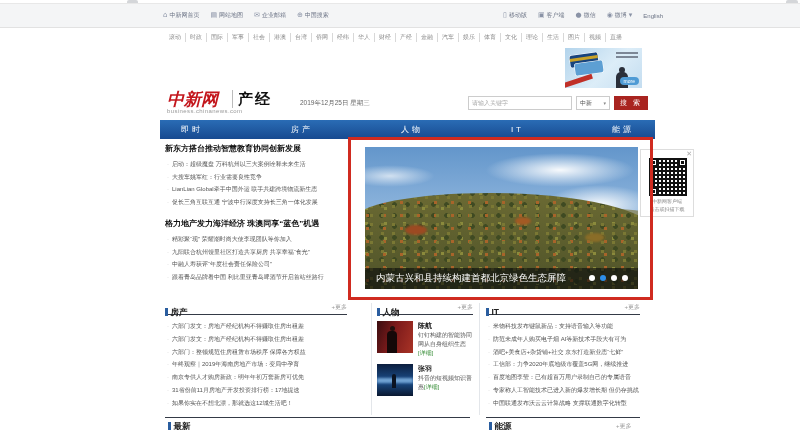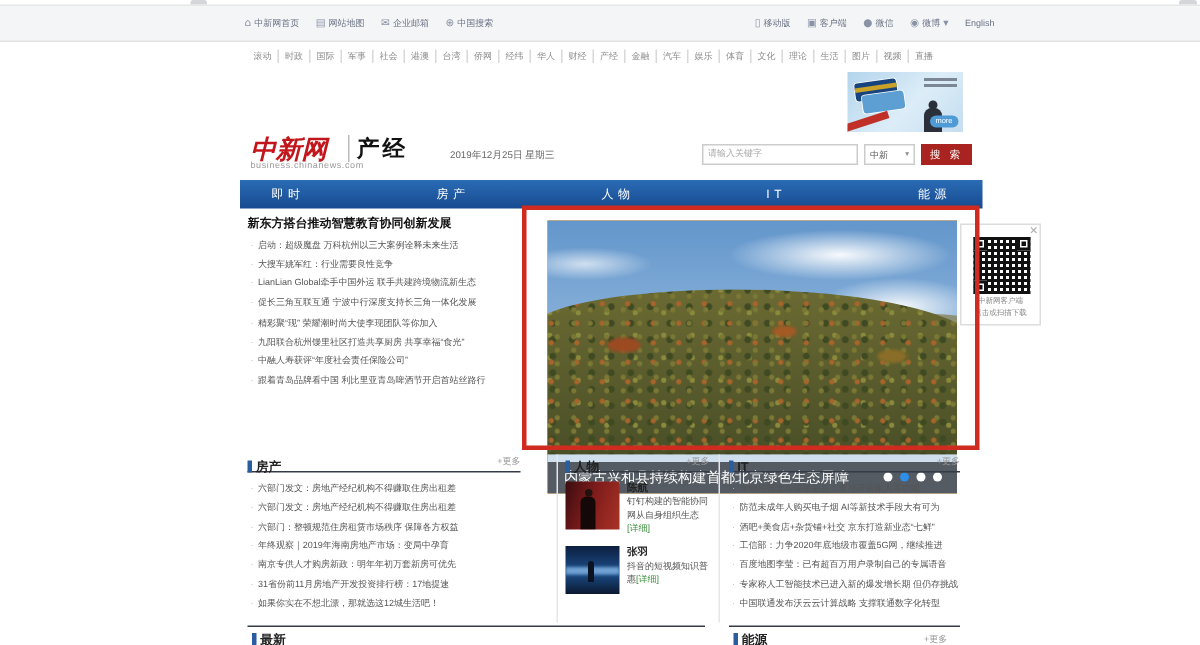--- a/index.html
+++ b/index.html
@@ -72,21 +72,21 @@
   .mn-item{color:#fff;font-size:8px;letter-spacing:3px;cursor:pointer;}
   
   .leftcol{position:absolute;left:165px;top:144px;width:182px;}
   .g-title{font-size:8px;font-weight:bold;color:#111;line-height:10px;margin:0 0 4px 0;
     white-space:nowrap;overflow:hidden;cursor:pointer;}
   .g-title.second{margin-top:11px;}
   ul.newslist{list-style:none;margin:2px 0 0 0;padding:0;}
   ul.newslist li{font-size:6px;color:#555;line-height:12.5px;white-space:nowrap;overflow:hidden;cursor:pointer;}
   ul.newslist li::before{content:"·";color:#bbb;margin:0 3px 0 2px;}
   
-  .carousel{position:absolute;left:365px;top:147px;width:273px;height:182px;overflow:hidden;background:#a16207;cursor:pointer;}
+  .carousel{position:absolute;left:365px;top:147px;width:273px;height:142px;overflow:hidden;background:#404040;cursor:pointer;}
   .sky{position:absolute;inset:0;background:linear-gradient(#6396cb 0%,#8db4dc 45%,#cfdfee 75%);}
   .cloud{position:absolute;background:radial-gradient(ellipse at center,rgba(255,255,255,.95),rgba(255,255,255,0) 70%);}
   .cloud.c1{left:120px;top:6px;width:150px;height:34px;}
   .cloud.c2{left:180px;top:38px;width:110px;height:40px;}
   .cloud.c3{left:-20px;top:18px;width:90px;height:22px;opacity:.7;}
   .hill-far{position:absolute;left:150px;top:62px;width:160px;height:40px;background:#8c8c6a;
     border-radius:50% 40% 0 0;opacity:.9;}
   .forest{position:absolute;left:-10px;top:46px;width:300px;height:110px;
     border-radius:45% 55% 0 0/26px 40px 0 0;
     background-color:#57552c;
@@ -279,20 +279,21 @@
   </nav>
 
   <section class="leftcol">
     <h3 class="g-title">新东方搭台推动智慧教育协同创新发展</h3>
     <ul class="newslist">
       <li>启动：超级魔盘 万科杭州以三大案例诠释未来生活</li>
       <li>大搜车姚军红：行业需要良性竞争</li>
       <li>LianLian Global牵手中国外运 联手共建跨境物流新生态</li>
       <li>促长三角互联互通 宁波中行深度支持长三角一体化发展</li>
     </ul>
+    <h3 class="g-title second">格力地产发力海洋经济 珠澳同享“蓝色”机遇</h3>
     <ul class="newslist">
       <li>精彩聚“现” 荣耀潮时尚大使李现团队等你加入</li>
       <li>九阳联合杭州馒里社区打造共享厨房 共享幸福“食光”</li>
       <li>中融人寿获评“年度社会责任保险公司”</li>
       <li>跟着青岛品牌看中国 利比里亚青岛啤酒节开启首站丝路行</li>
     </ul>
   </section>
 
   <div class="carousel">
     <div class="sky"></div>

